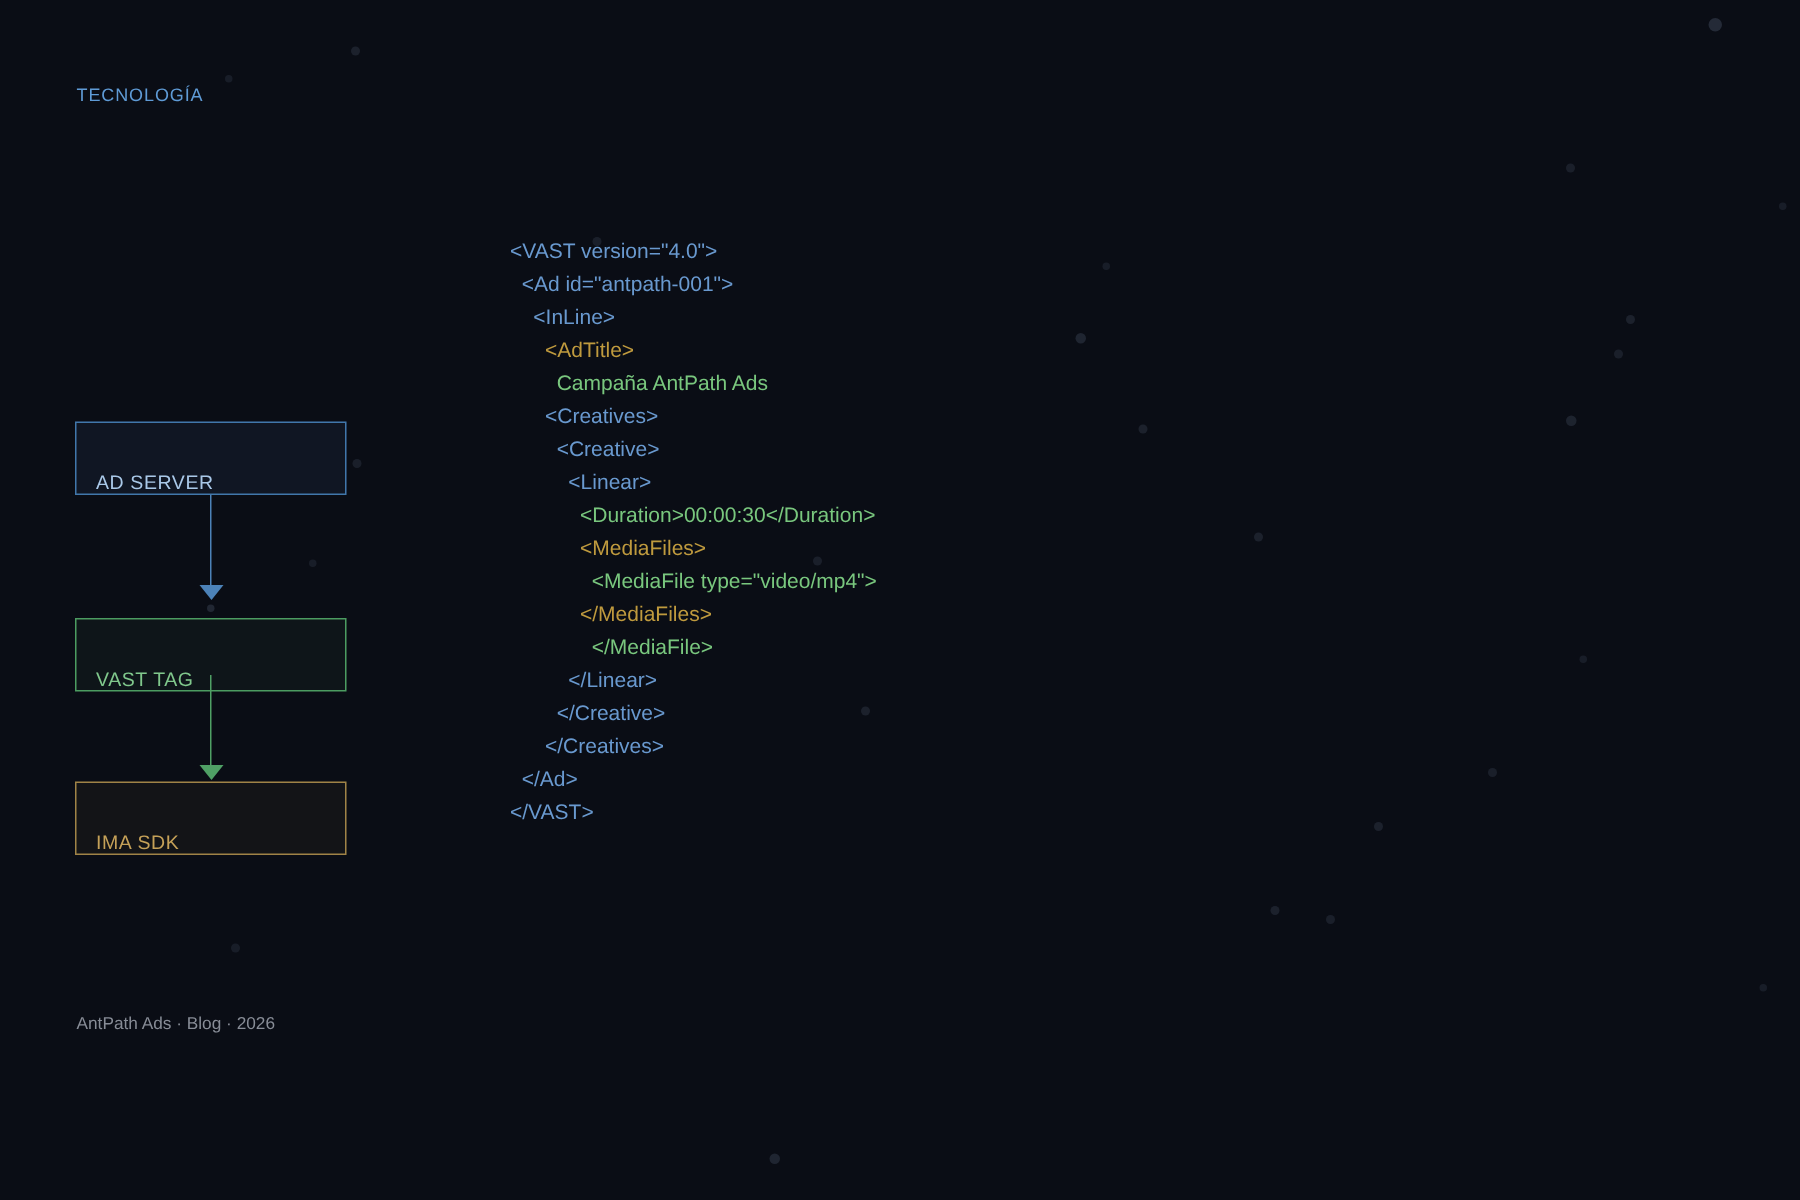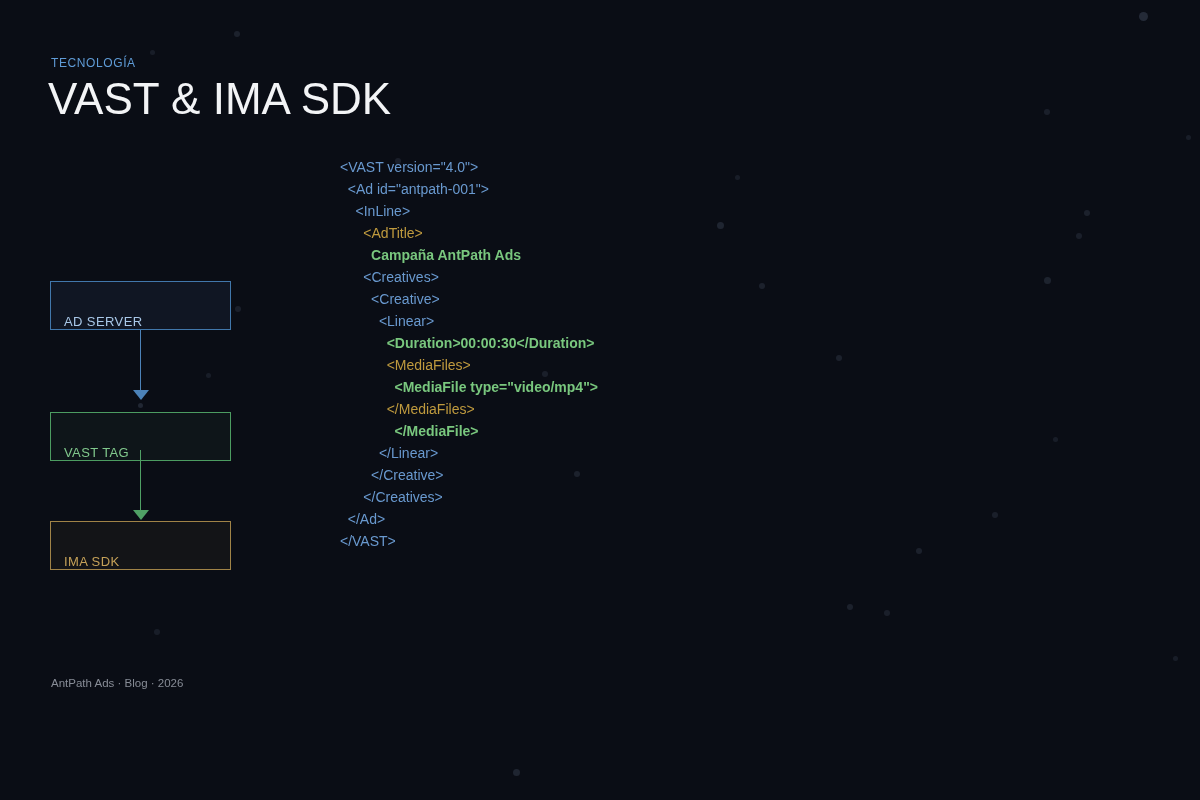--- a/index.html
+++ b/index.html
@@ -92,21 +92,21 @@
     top: 156px;
     font-size: 14px;
   }
   .code-line {
     height: 22px;
     line-height: 22px;
     white-space: pre;
   }
   .c-blue  { color: var(--code-blue, #6999cf); }
   .c-amber { color: var(--code-amber, #bf9a3e); }
-  .c-green { color: var(--code-green, #79c77e); font-weight: bold; }
+  .c-green { color: var(--code-green, #79c77e); }
 
   
   .footer {
     position: absolute;
     left: 51px;
     top: 676px;
     font-size: 11.5px;
     line-height: 14px;
     color: var(--footer, #878c96);
   }
@@ -140,21 +140,20 @@
       <div class="star" style="left: 847px; top: 604px; width: 6px; height: 6px; opacity: 0.55;"></div>
       <div class="star" style="left: 884px; top: 610px; width: 6px; height: 6px; opacity: 0.5;"></div>
       <div class="star" style="left: 154px; top: 629px; width: 6px; height: 6px; opacity: 0.45;"></div>
       <div class="star" style="left: 512.5px; top: 768.5px; width: 7px; height: 7px; opacity: 0.65;"></div>
       <div class="star" style="left: 1172.5px; top: 655.5px; width: 5px; height: 5px; opacity: 0.45;"></div>
       <div class="star" style="left: 137.5px; top: 402.5px; width: 5px; height: 5px; opacity: 0.7;"></div>
     </div>
 
   <div class="category">TECNOLOGÍA</div>
 
-  <h1 class="title">VAST &amp; IMA SDK</h1>
 
   <div>
 
     <div class="node node-blue">
       <span>AD SERVER</span>
     </div>
 
     <div class="connector connector-blue">
       <div class="line"></div>
       <div class="head"></div>

